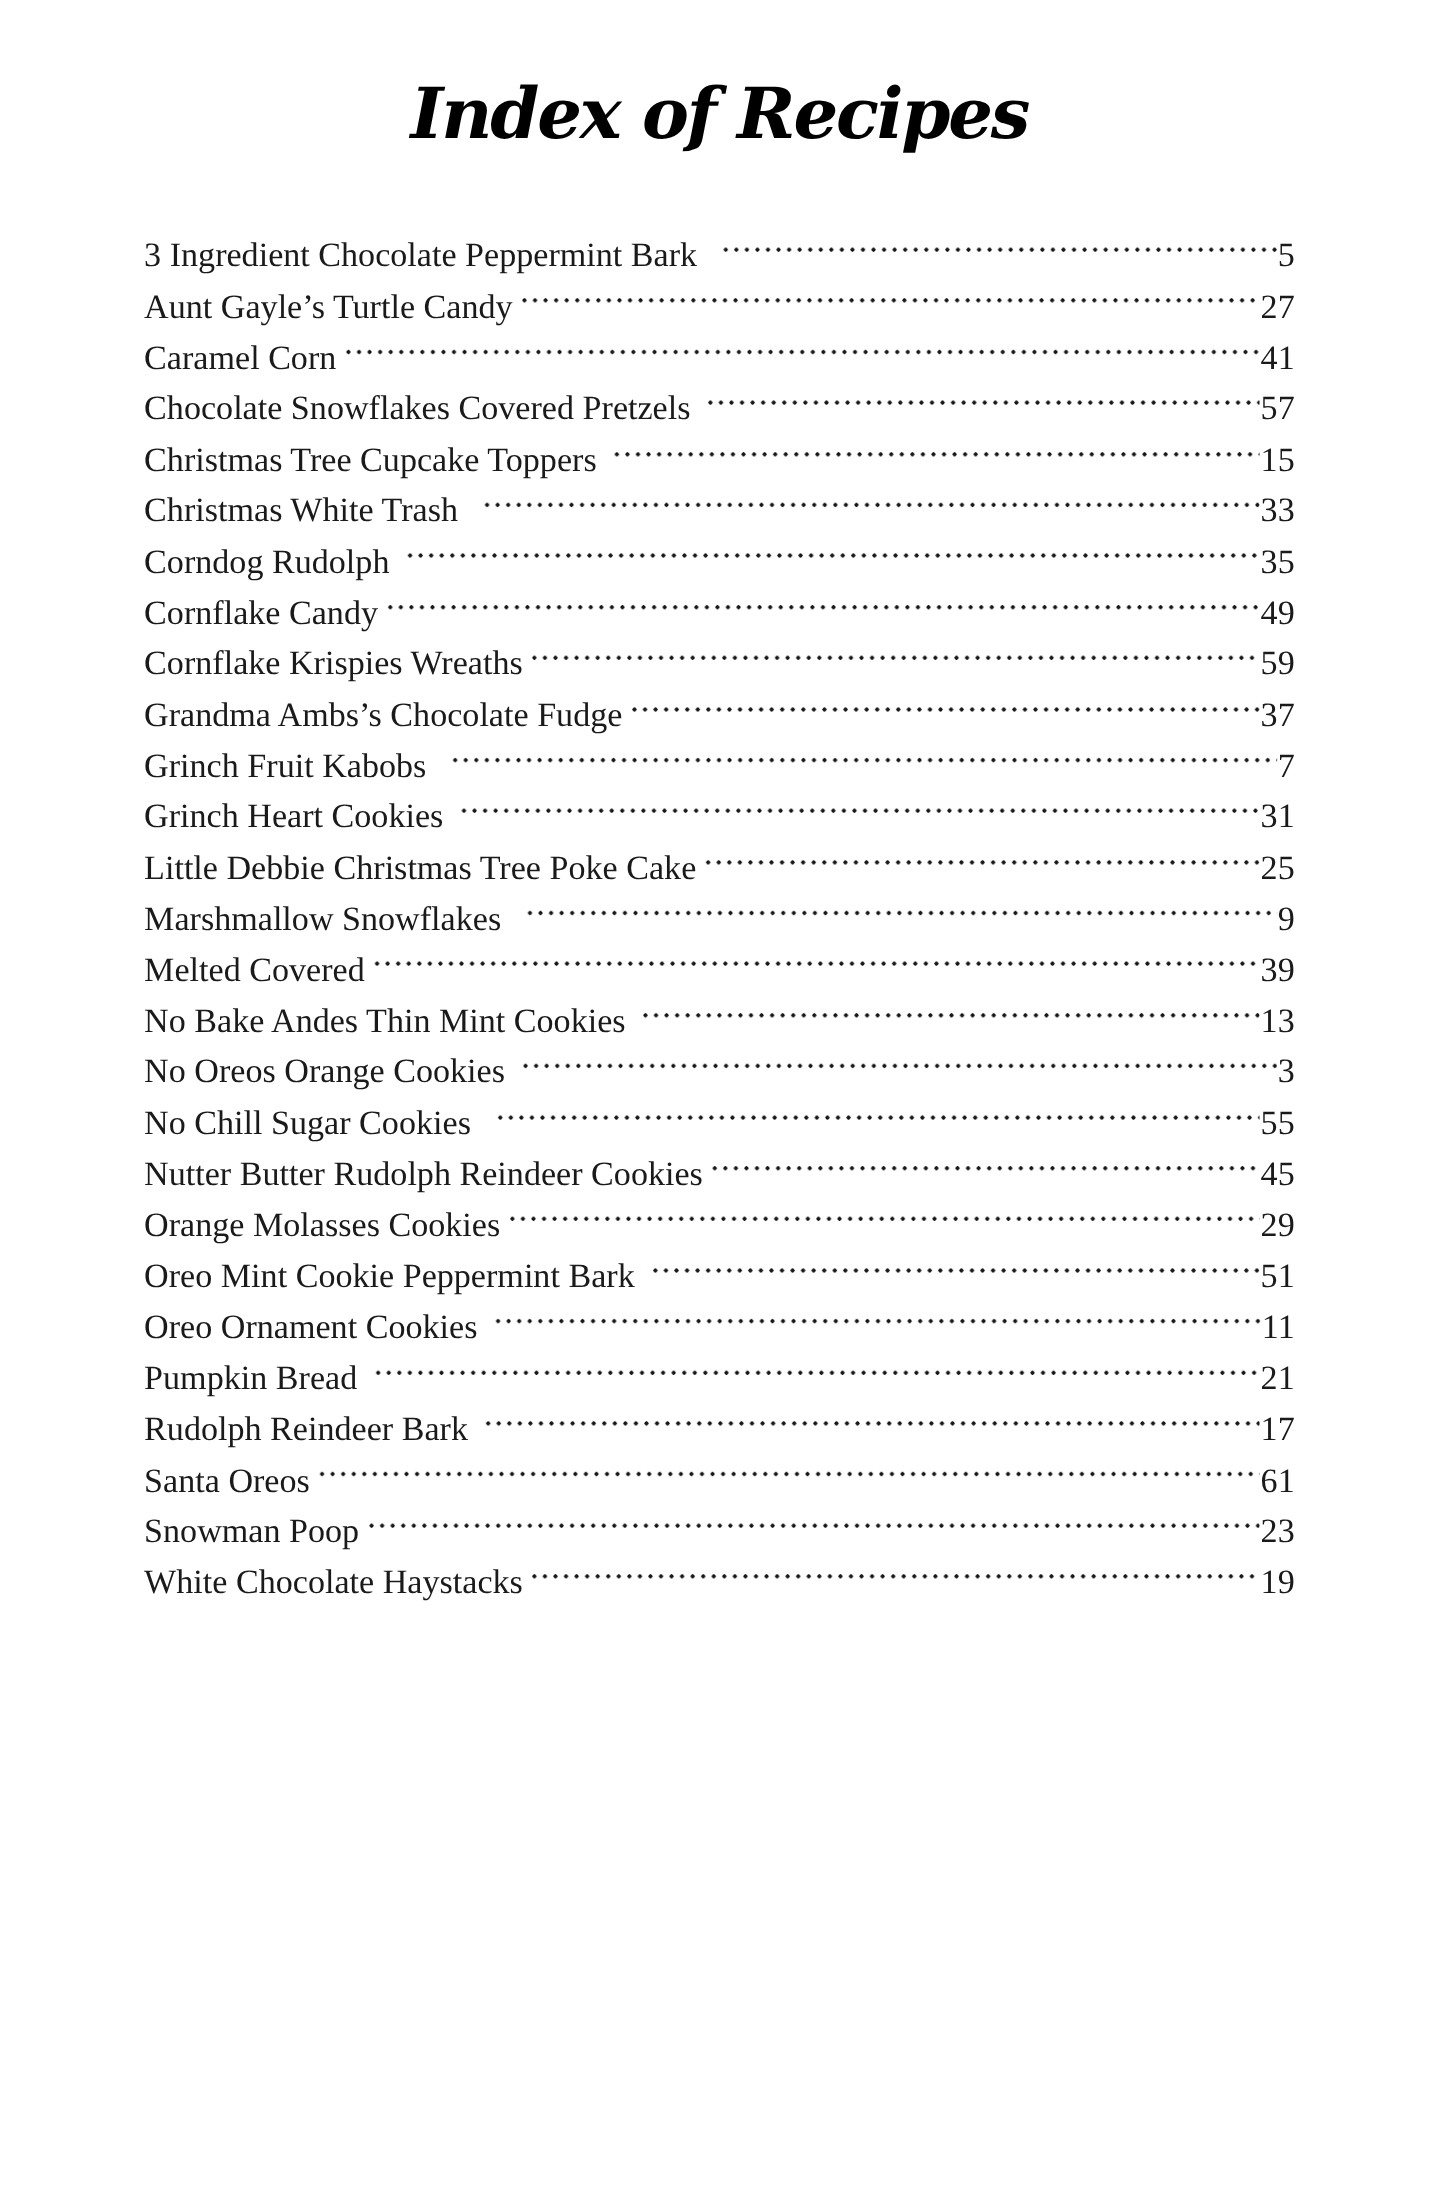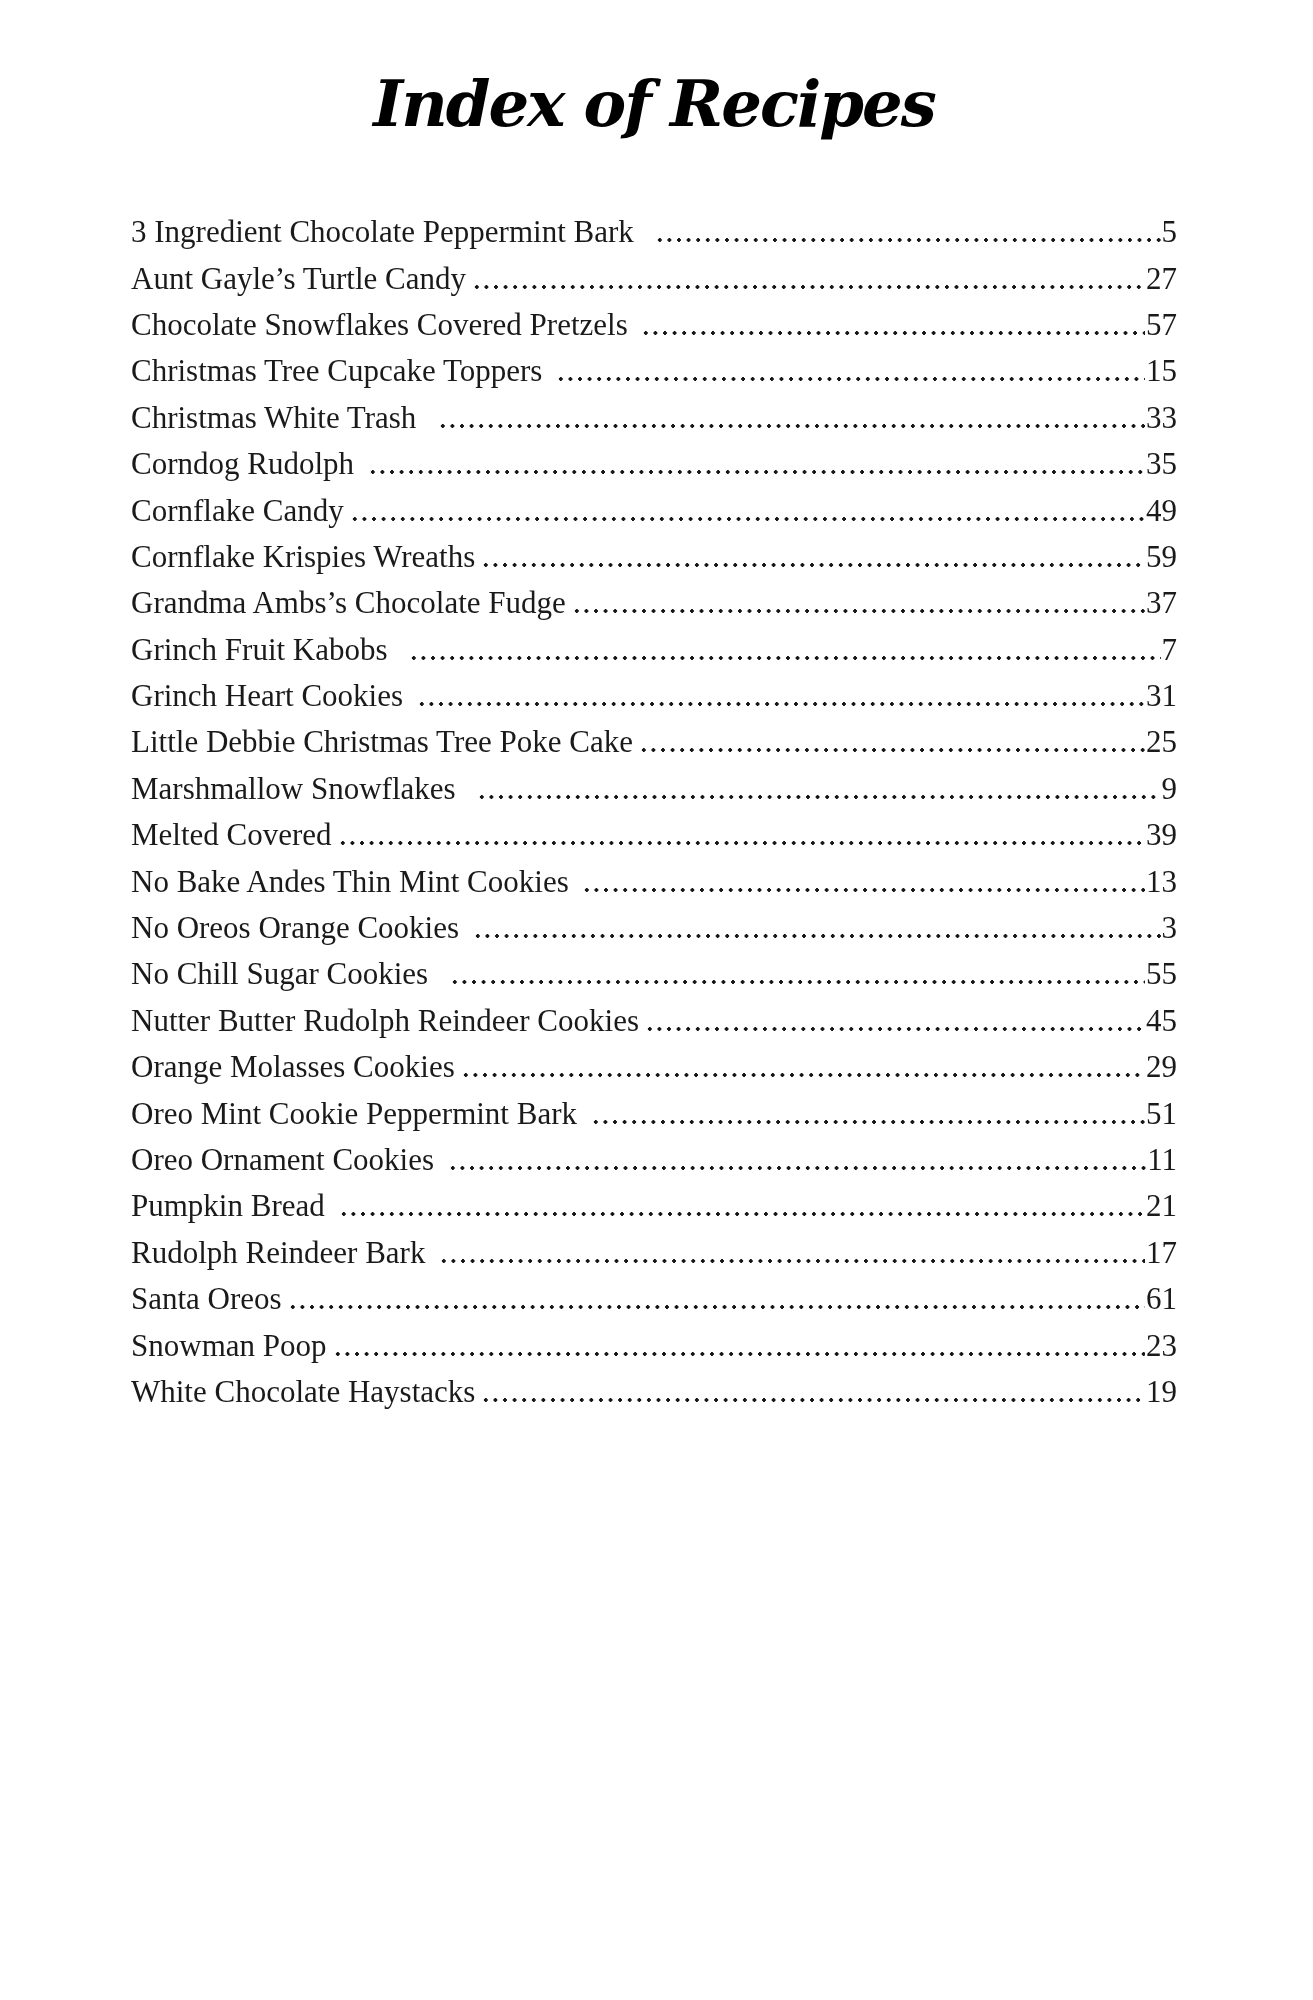--- a/index.html
+++ b/index.html
@@ -25,21 +25,21 @@
     line-height: 1.3;
     letter-spacing: -2px;
     text-align: center;
     color: #000000;
   }
   .toc {
     margin-top: 64px;
   }
   .row {
     display: flex;
-    align-items: center;
+    align-items: flex-start;
     height: 46.4px;
     font-size: 31px;
     line-height: 46.4px;
     cursor: default;
   }
   .label {
     white-space: pre;
     flex: 0 0 auto;
     color: #1a1a1a;
   }
@@ -71,20 +71,25 @@
     <span class="pageno">5</span>
   </div>
 
   <div class="row">
     <span class="label">Aunt Gayle’s Turtle Candy</span>
     <span class="leader"></span>
     <span class="pageno">27</span>
   </div>
 
 
+  <div class="row">
+    <span class="label">Caramel Corn</span>
+    <span class="leader"></span>
+    <span class="pageno">41</span>
+  </div>
 
   <div class="row">
     <span class="label">Chocolate Snowflakes Covered Pretzels </span>
     <span class="leader"></span>
     <span class="pageno">57</span>
   </div>
 
   <div class="row">
     <span class="label">Christmas Tree Cupcake Toppers </span>
     <span class="leader"></span>

